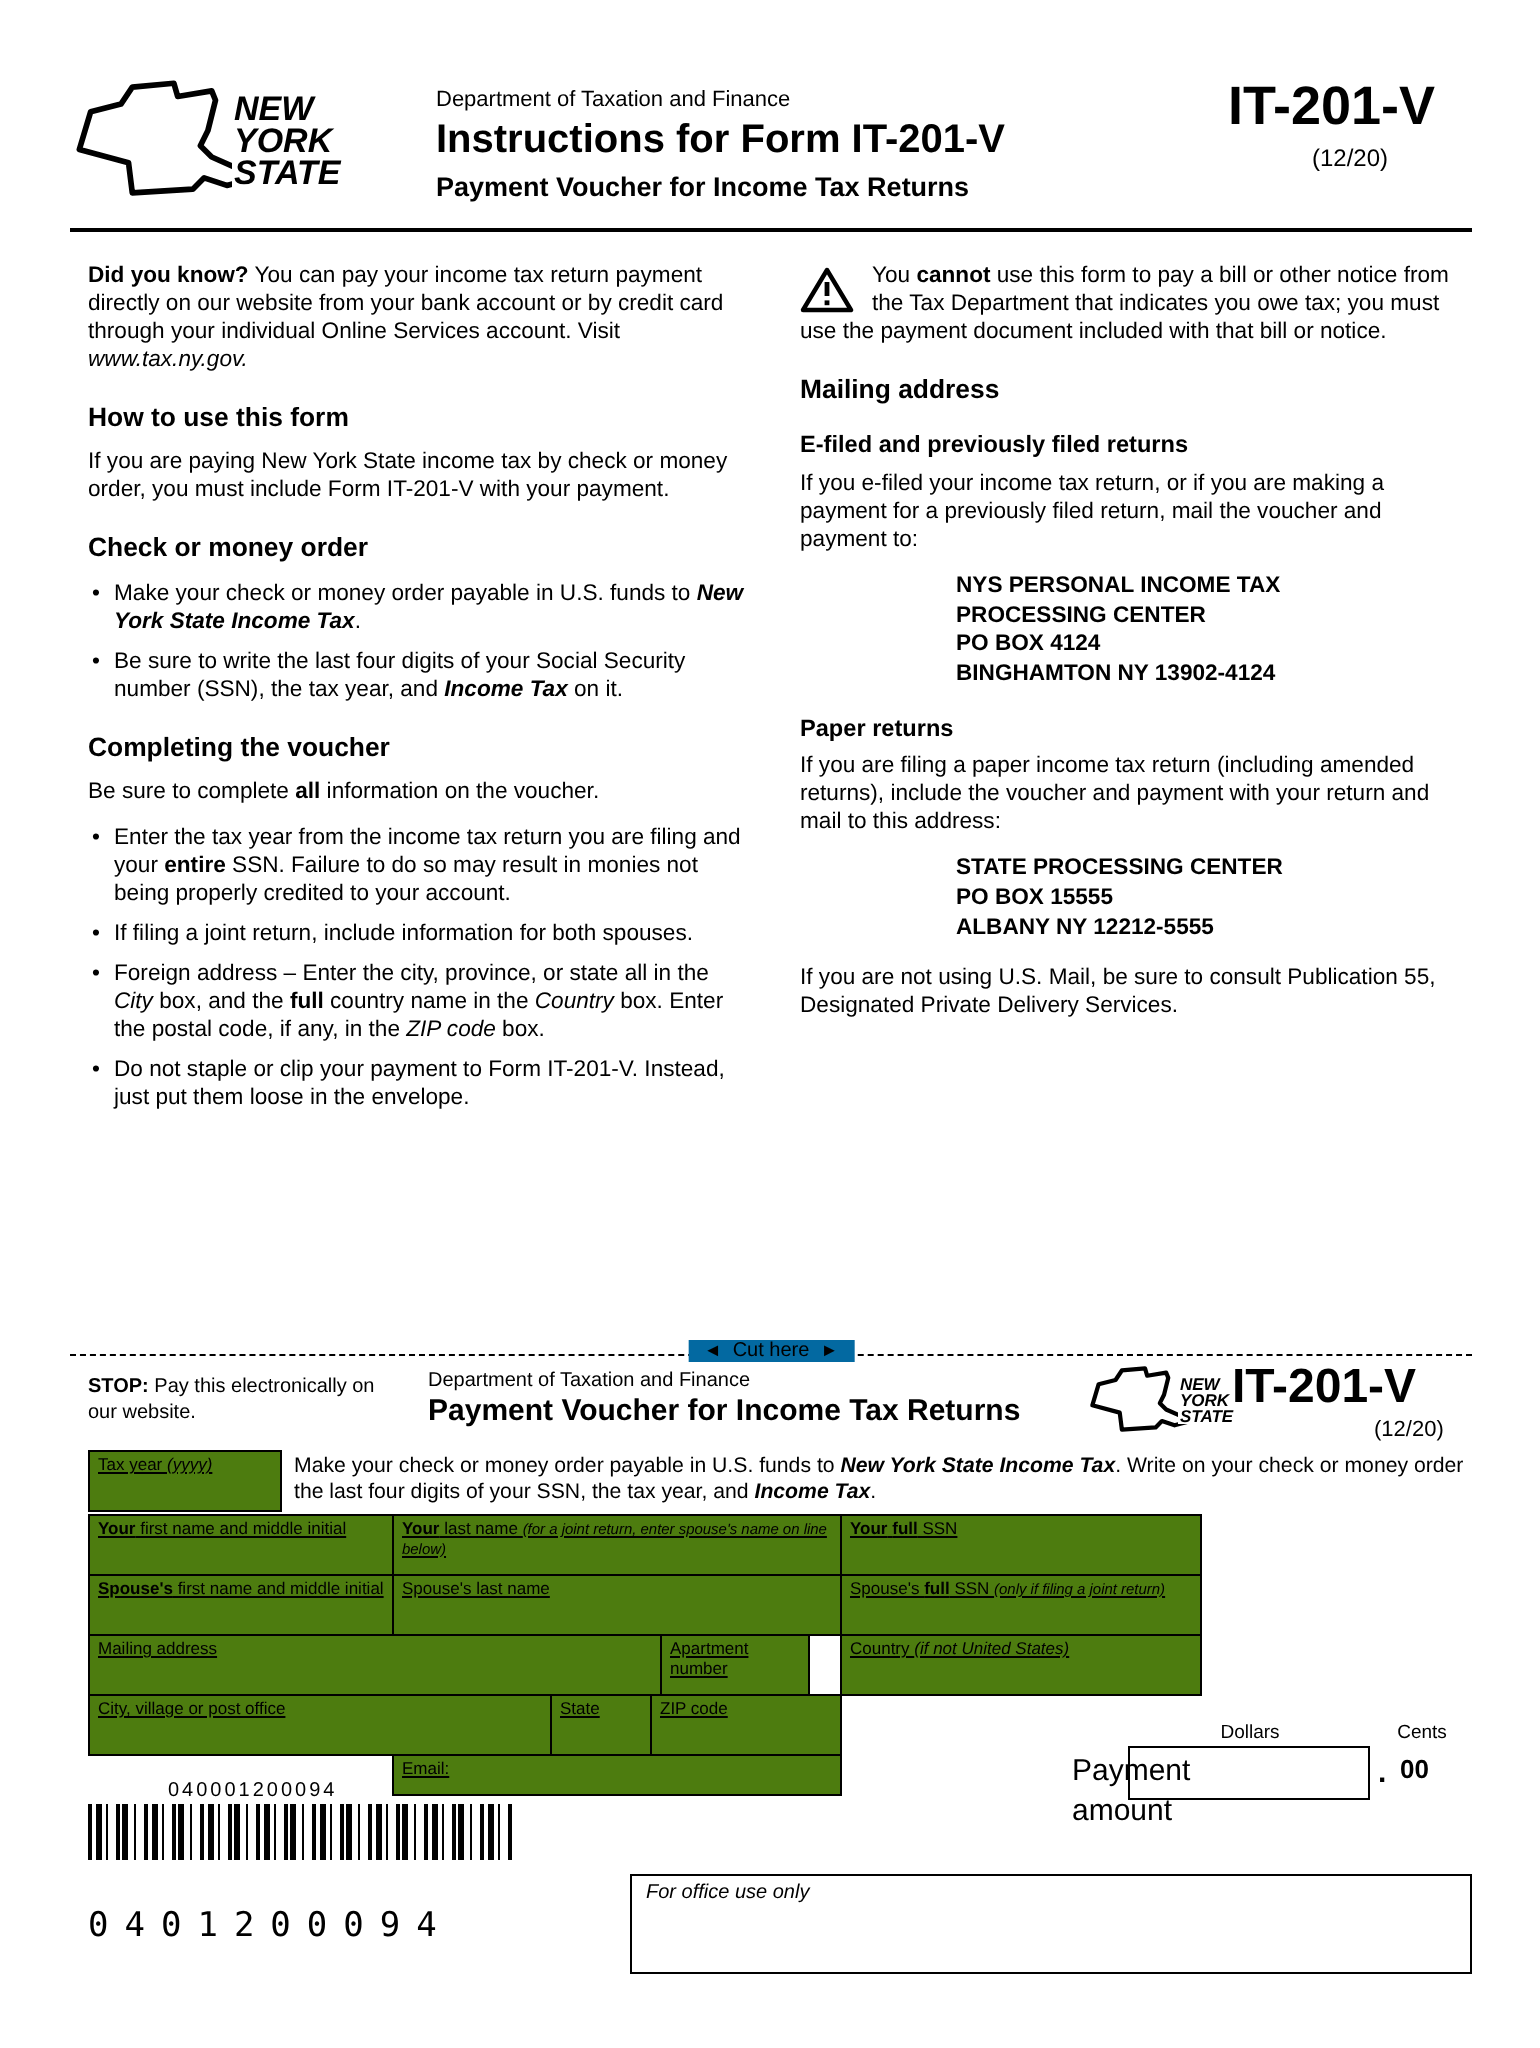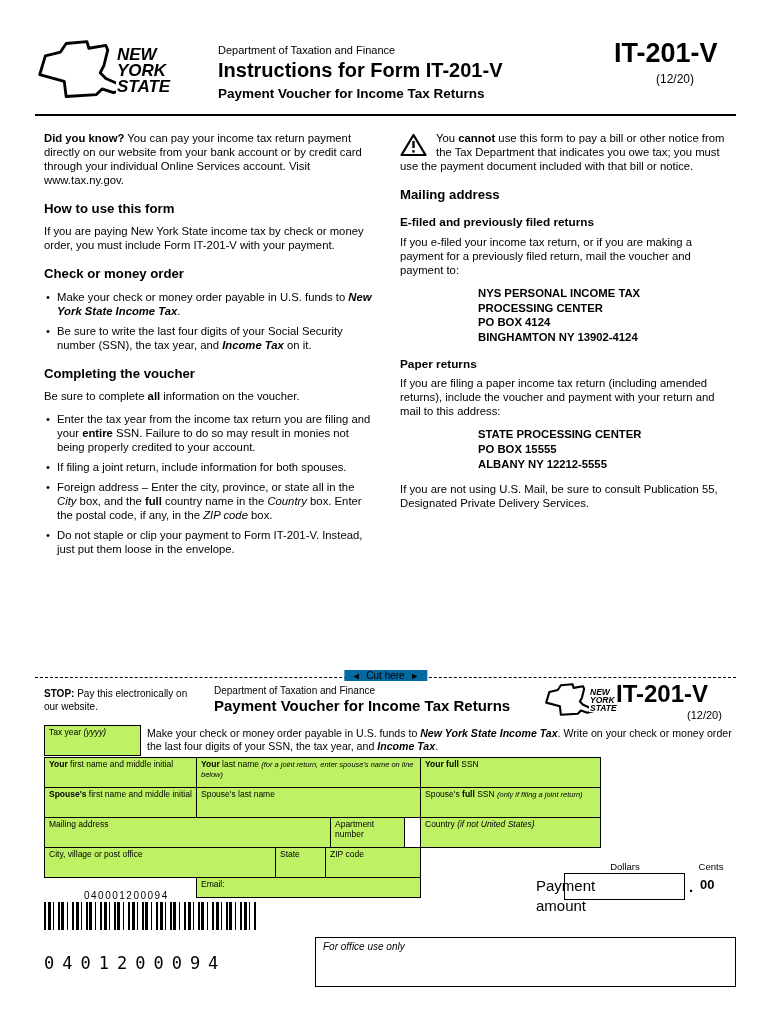--- a/index.html
+++ b/index.html
@@ -43,21 +43,21 @@
   .cut-label{position:absolute;left:50%;top:-8px;transform:translateX(-50%);background:#0369a1;padding:0 8px;font-size:10px;white-space:nowrap;}
   .cut-label .arrow{font-size:9px;}
 
   
   .v-stop{position:absolute;left:44px;top:687px;width:150px;font-size:10px;line-height:1.3;}
   .v-dept{position:absolute;left:214px;top:685px;font-size:10px;}
   .v-title{position:absolute;left:214px;top:697px;font-size:15px;font-weight:bold;}
   .v-code{position:absolute;left:616px;top:680px;font-size:24px;font-weight:bold;}
   .v-rev{position:absolute;left:687px;top:709px;font-size:11px;}
   .v-instr{position:absolute;left:147px;top:727px;width:589px;font-size:10.6px;line-height:1.26;}
-  .cell{position:absolute;border:1px solid #000;font-size:8.5px;padding:2px 4px;line-height:1.15;background:#bef264;}
+  .cell{position:absolute;border:1px solid #000;font-size:8.5px;padding:2px 4px;line-height:1.15;background:#4d7c0f;text-decoration:underline;}
   .v-dollars{position:absolute;left:580px;top:861px;width:90px;text-align:center;font-size:9.5px;}
   .v-cents{position:absolute;left:688px;top:861px;width:46px;text-align:center;font-size:9.5px;}
   .v-paylab{position:absolute;left:536px;top:876px;font-size:15px;line-height:1.3;}
   .v-amtbox{position:absolute;left:564px;top:873px;width:121px;height:27px;border:1px solid #000;}
   .v-dot{position:absolute;left:689px;top:878px;font-size:15px;font-weight:bold;}
   .v-00{position:absolute;left:700px;top:877px;font-size:13px;font-weight:bold;}
   .v-bcnum{position:absolute;left:84px;top:890px;font-size:10px;letter-spacing:1.5px;}
   .v-barcode{position:absolute;left:44px;top:902px;width:213px;height:28px;
     background:repeating-linear-gradient(90deg,#000 0 2px,#fff 2px 4px,#000 4px 7px,#fff 7px 9px,#000 9px 10px,#fff 10px 14px,#000 14px 16px,#fff 16px 17px,#000 17px 20px,#fff 20px 23px,#000 23px 24px,#fff 24px 28px);}
   .v-office{position:absolute;left:315px;top:937px;width:421px;height:50px;border:1.5px solid #000;font-size:10px;font-style:italic;padding:3px 7px;}
@@ -81,21 +81,21 @@
   <div class="hdr-center">
     <div class="hdr-dept">Department of Taxation and Finance</div>
     <div class="hdr-title">Instructions for Form IT-201-V</div>
     <div class="hdr-sub">Payment Voucher for Income Tax Returns</div>
   </div>
   <div class="hdr-code">IT-201-V</div>
   <div class="hdr-rev">(12/20)</div>
   <div class="rule"></div>
 
   <div class="col col-left">
-    <p><span style="font-weight: bold;">Did you know?</span><span> You can pay your income tax return payment directly on our website from your bank account or by credit card through your individual Online Services account. Visit </span><span style="">www.tax.ny.gov.</span></p>
+    <p><span style="font-weight: bold;">Did you know?</span><span> You can pay your income tax return payment directly on our website from your bank account or by credit card through your individual Online Services account. Visit </span><span style="font-style: italic;">www.tax.ny.gov.</span></p>
 
     <h3 class="sec">How to use this form</h3>
     <p>If you are paying New York State income tax by check or money order, you must include Form IT-201-V with your payment.</p>
 
     <h3 class="sec">Check or money order</h3>
     <div class="bullet"><span>Make your check or money order payable in U.S. funds to </span><span style="font-weight: bold; font-style: italic;">New York State Income Tax</span><span>.</span></div>
     <div class="bullet"><span>Be sure to write the last four digits of your Social Security number (SSN), the tax year, and </span><span style="font-weight: bold; font-style: italic;">Income Tax</span><span> on it.</span></div>
 
     <h3 class="sec">Completing the voucher</h3>
     <p><span>Be sure to complete </span><span style="font-weight: bold;">all</span><span> information on the voucher.</span></p>

